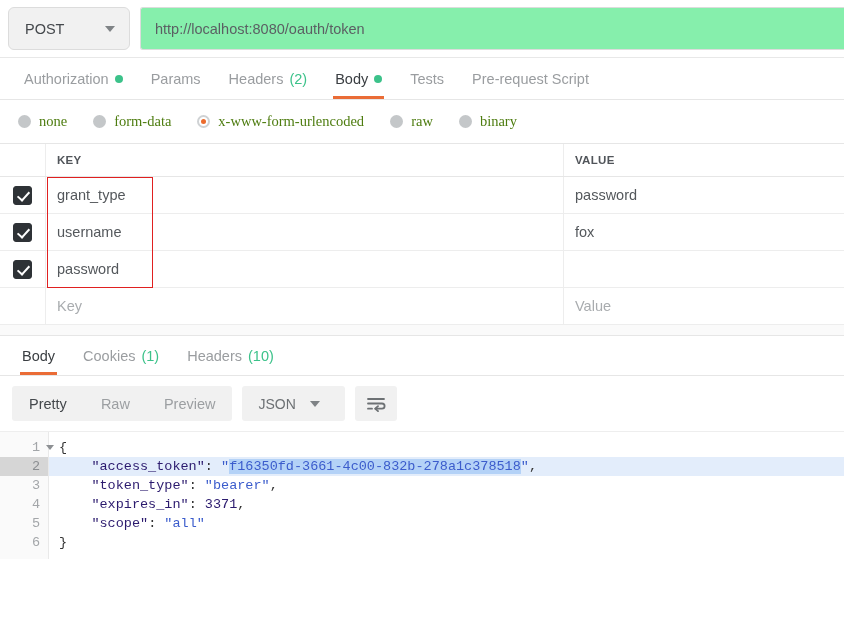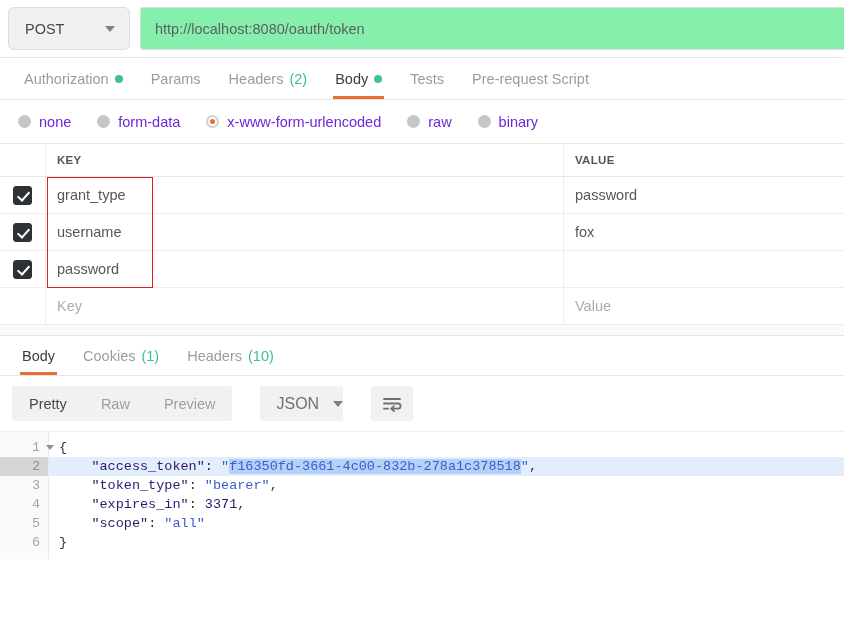--- a/index.html
+++ b/index.html
@@ -100,23 +100,24 @@
     align-items: center;
     padding-left: 18px;
     background: #fff;
     gap: 26px;
   }
   .radio-item {
     display: flex;
     align-items: center;
     gap: 8px;
     font-size: 14.5px;
-    color: #6d28d9;
+    color: #4d7c0f;
     cursor: pointer;
     user-select: none;
+    font-family: Liberation Serif, serif;
   }
   .radio-mark {
     width: 13px; height: 13px;
     border-radius: 50%;
     background: #c4c7c9;
     flex: none;
   }
   .radio-item.selected .radio-mark {
     background: #fff;
     border: 2px solid #cfd2d4;
@@ -231,21 +232,21 @@
     border-bottom: 1px solid #e6e6e6;
     background: #fff;
   }
 
   
   .view-toolbar {
     height: 55px;
     display: flex;
     align-items: center;
     padding-left: 12px;
-    gap: 28px;
+    gap: 10px;
     background: #fff;
   }
   .seg-group {
     display: flex;
     background: #f1f1f1;
     border-radius: 3px;
     height: 35px;
     align-items: stretch;
   }
   .seg {
@@ -258,22 +259,22 @@
     user-select: none;
   }
   .seg.active { color: #44484c; }
   .fmt-select {
     display: flex;
     align-items: center;
     gap: 14px;
     background: #f1f1f1;
     border-radius: 3px;
     height: 35px;
-    padding: 0 0 0 16px;
-    font-size: 16px;
+    padding: 0 25px 0 16px;
+    font-size: 14px;
     color: #6d7174;
     cursor: pointer;
     user-select: none;
   }
   .wrap-btn {
     width: 42px; height: 35px;
     background: #f1f1f1;
     border-radius: 3px;
     display: flex;
     align-items: center;

